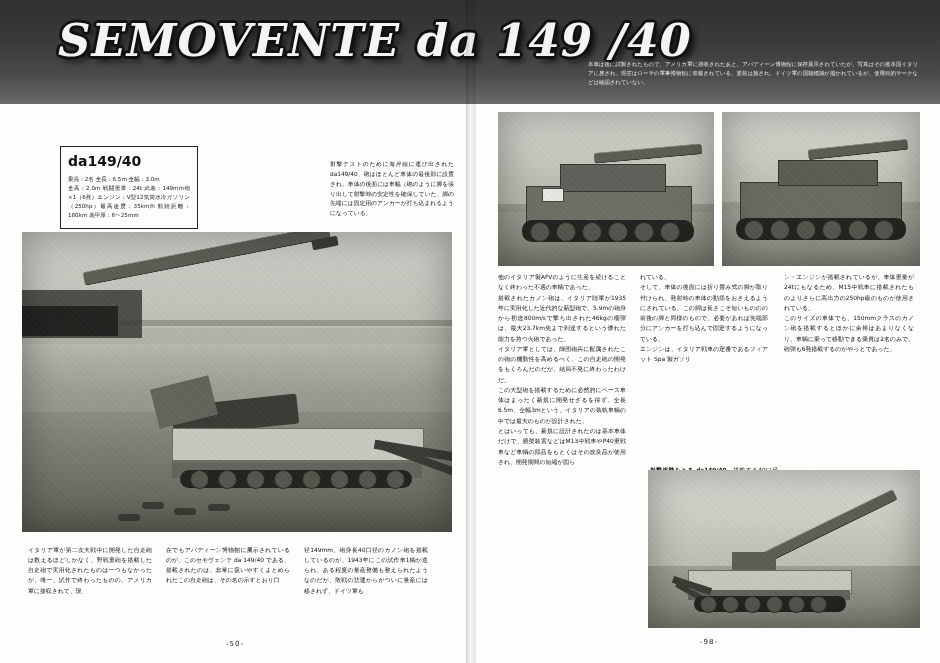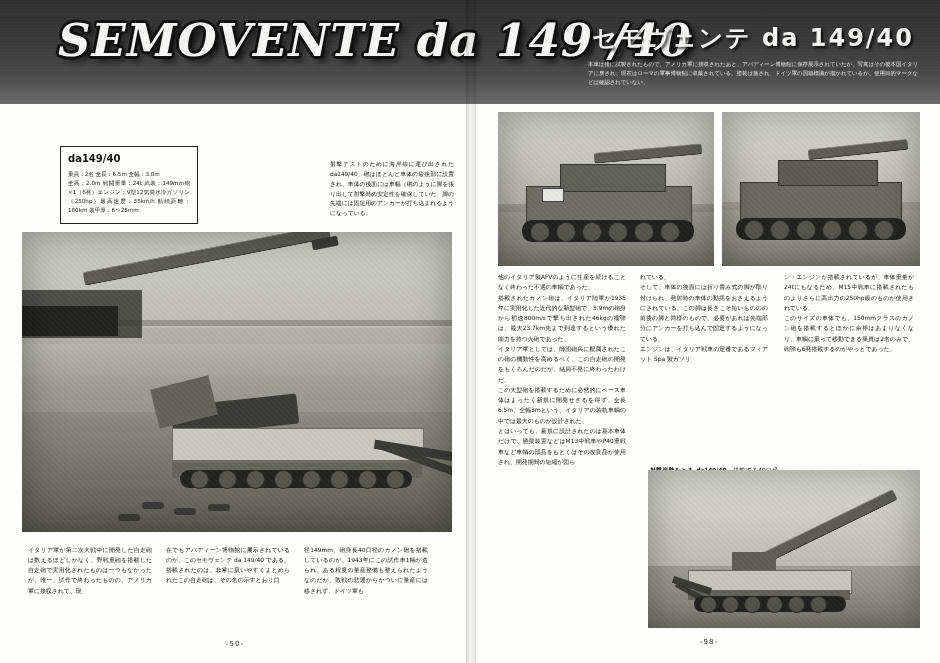--- a/index.html
+++ b/index.html
@@ -44,21 +44,21 @@
   .header-caption{
     position:absolute;right:22px;top:60px;width:330px;
     font-size:5.4px;line-height:1.65;color:#eaeaea;text-align:justify;
   }
 
   
   .spec-box{
     position:absolute;left:60px;top:146px;width:122px;
     border:1px solid #222;background:#fdfdfb;padding:6px 7px 8px 7px;
   }
-  .spec-title{font-size:10px;font-weight:bold;color:#111;margin-bottom:6px;}
+  .spec-title{font-size:14px;font-weight:bold;color:#111;margin-bottom:6px;}
   .spec-body{font-size:5.6px;line-height:1.62;color:#1b1b1b;text-align:justify;}
 
   .caption-top{
     position:absolute;left:330px;top:160px;width:124px;
     font-size:5.8px;line-height:1.7;color:#141414;text-align:justify;
   }
 
   .photo{position:absolute;overflow:hidden;background:#8c8c86;}
   .grain{position:absolute;inset:0;opacity:.35;
     background:repeating-linear-gradient(45deg,rgba(255,255,255,.05) 0 2px,rgba(0,0,0,.05) 2px 4px);}
@@ -109,21 +109,20 @@
 <body>
 
 <div class="spread">
 
   <div class="page-left"></div>
   <div class="page-right"></div>
 
   <div class="header-band">
     <div class="header-noise"></div>
     <div class="title-main">SEMOVENTE da 149  /40</div>
-    <div class="title-jp">セモヴェンテ da 149/40</div>
     <div class="header-caption">本車は後に試製されたもので、アメリカ軍に接収されたあと、アバディーン博物館に保存展示されていたが、写真はその後本国イタリアに戻され、現在はローマの軍事博物館に収蔵されている。塗装は施され、ドイツ軍の国籍標識が描かれているが、使用目的マークなどは確認されていない。</div>
   </div>
 
   <div class="gutter"></div>
 
   <div class="spec-box">
     <div class="spec-title">da149/40</div>
     <div class="spec-body" style="white-space:pre-line;">乗員：2名 全長：6.5m 全幅：3.0m
 全高：2.0m 戦闘重量：24t 武装：149mm砲×1（6発）エンジン：V型12気筒水冷ガソリン（250hp）最高速度：35km/h 航続距離：180km 装甲厚：6〜25mm</div>
   </div>

